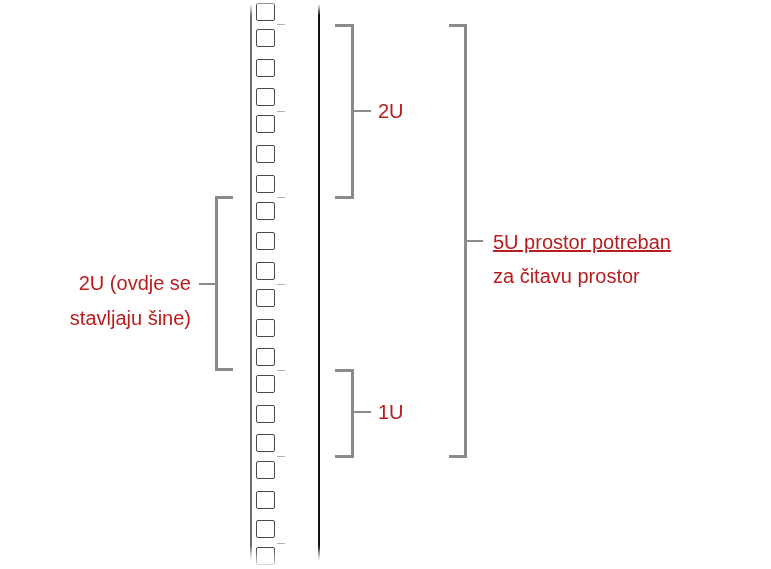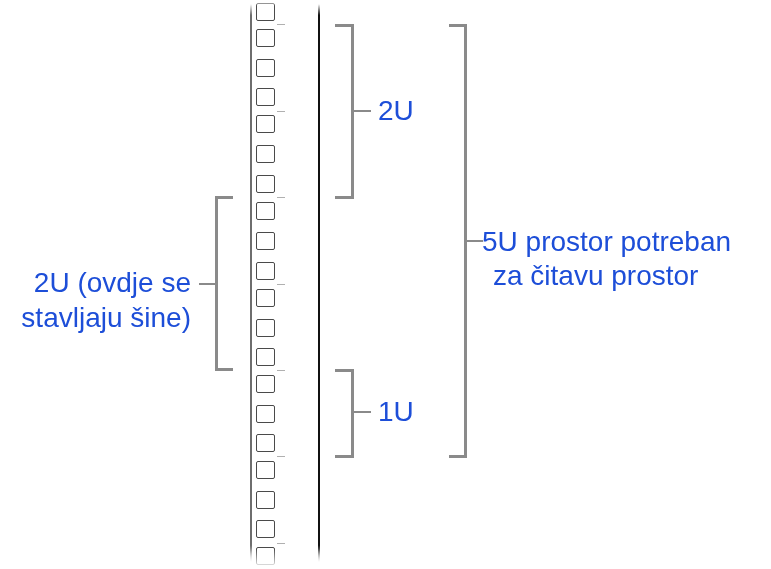--- a/index.html
+++ b/index.html
@@ -6,21 +6,21 @@
   body { width: 771px; height: 569px; position: relative; overflow: hidden;
          font-family: "Liberation Sans", sans-serif; color: #1a1a1a; }
   .rail-left { position: absolute; left: 250px; top: 4px; width: 2px; height: 558px;
                background: linear-gradient(to bottom, rgba(110,110,110,0) 0%, #6e6e6e 2%, #6e6e6e 97%, rgba(110,110,110,0) 100%); }
   .rail-right { position: absolute; left: 318px; top: 4px; width: 2px; height: 558px;
                background: linear-gradient(to bottom, rgba(0,0,0,0) 0%, #111 2%, #111 97%, rgba(0,0,0,0) 100%); }
   .hole { position: absolute; left: 256px; width: 17px; height: 16px;
           border: 1.5px solid #4a4a4a; border-radius: 2px; background: #fff; box-sizing: content-box; }
   .tick { position: absolute; left: 277px; width: 8px; height: 1px; background: #b0b0b0; }
   .br { position: absolute; background: #8a8a8a; }
-  .label { position: absolute; font-size: 28px; line-height: 26px; color: #1d4ed8; white-space: nowrap; }
+  .label { position: absolute; font-size: 20px; line-height: 26px; color: #b91c1c; white-space: nowrap; }
   .fade { position: absolute; left: 240px; width: 90px; height: 20px; }
 </style>
 </head>
 <body>
 
 <div>
   <div class="rail-left"></div>
   <div class="rail-right"></div>
 
   <div class="hole" style="top:3px"></div>
@@ -78,15 +78,15 @@
   <div class="br" style="left:199px; top:283px; width:16px; height:2px;"></div>
   <div class="label" style="right:580px; top:270px; text-align:left;">2U (ovdje se</div>
   <div class="label" style="right:580px; top:305px; text-align:right;margin-left:12px;">stavljaju šine)</div>
 </div>
 
 <div>
   <div class="br" style="left:449px; top:24px; width:18px; height:3px;"></div>
   <div class="br" style="left:464px; top:24px; width:3px; height:434px;"></div>
   <div class="br" style="left:449px; top:455px; width:18px; height:3px;"></div>
   <div class="br" style="left:467px; top:240px; width:16px; height:2px;"></div>
-  <div class="label" style="left:482px; top:229px;">5U prostor potreban</div>
+  <div class="label" style="left:493px; top:229px;text-decoration:underline;">5U prostor potreban</div>
   <div class="label" style="left:493px; top:263px;">za čitavu prostor</div>
 </div>
 
 </body></html>

